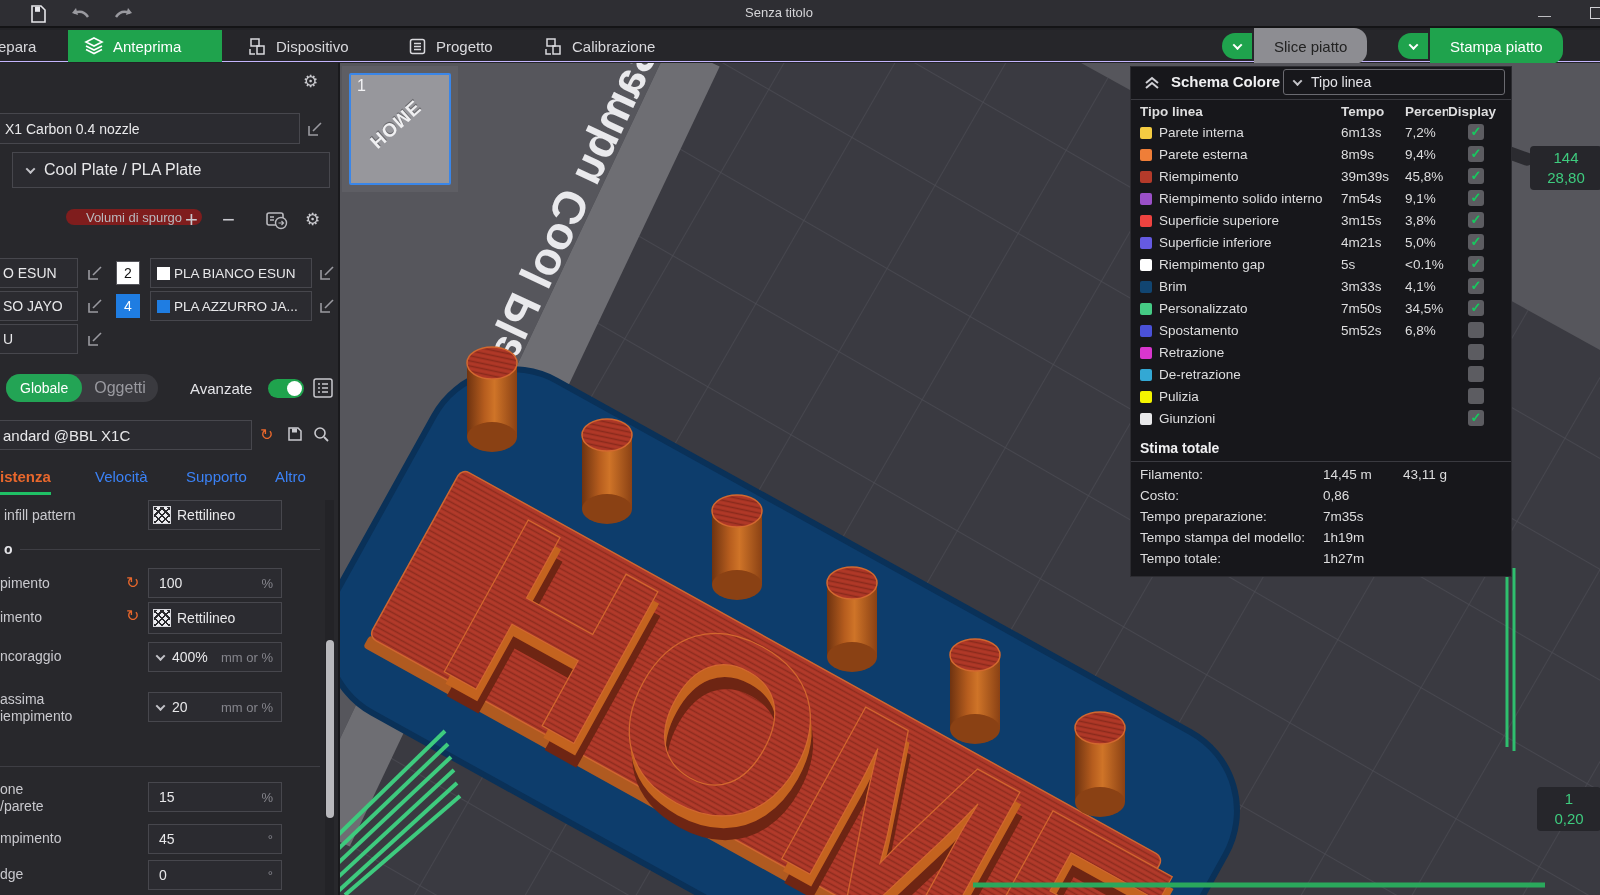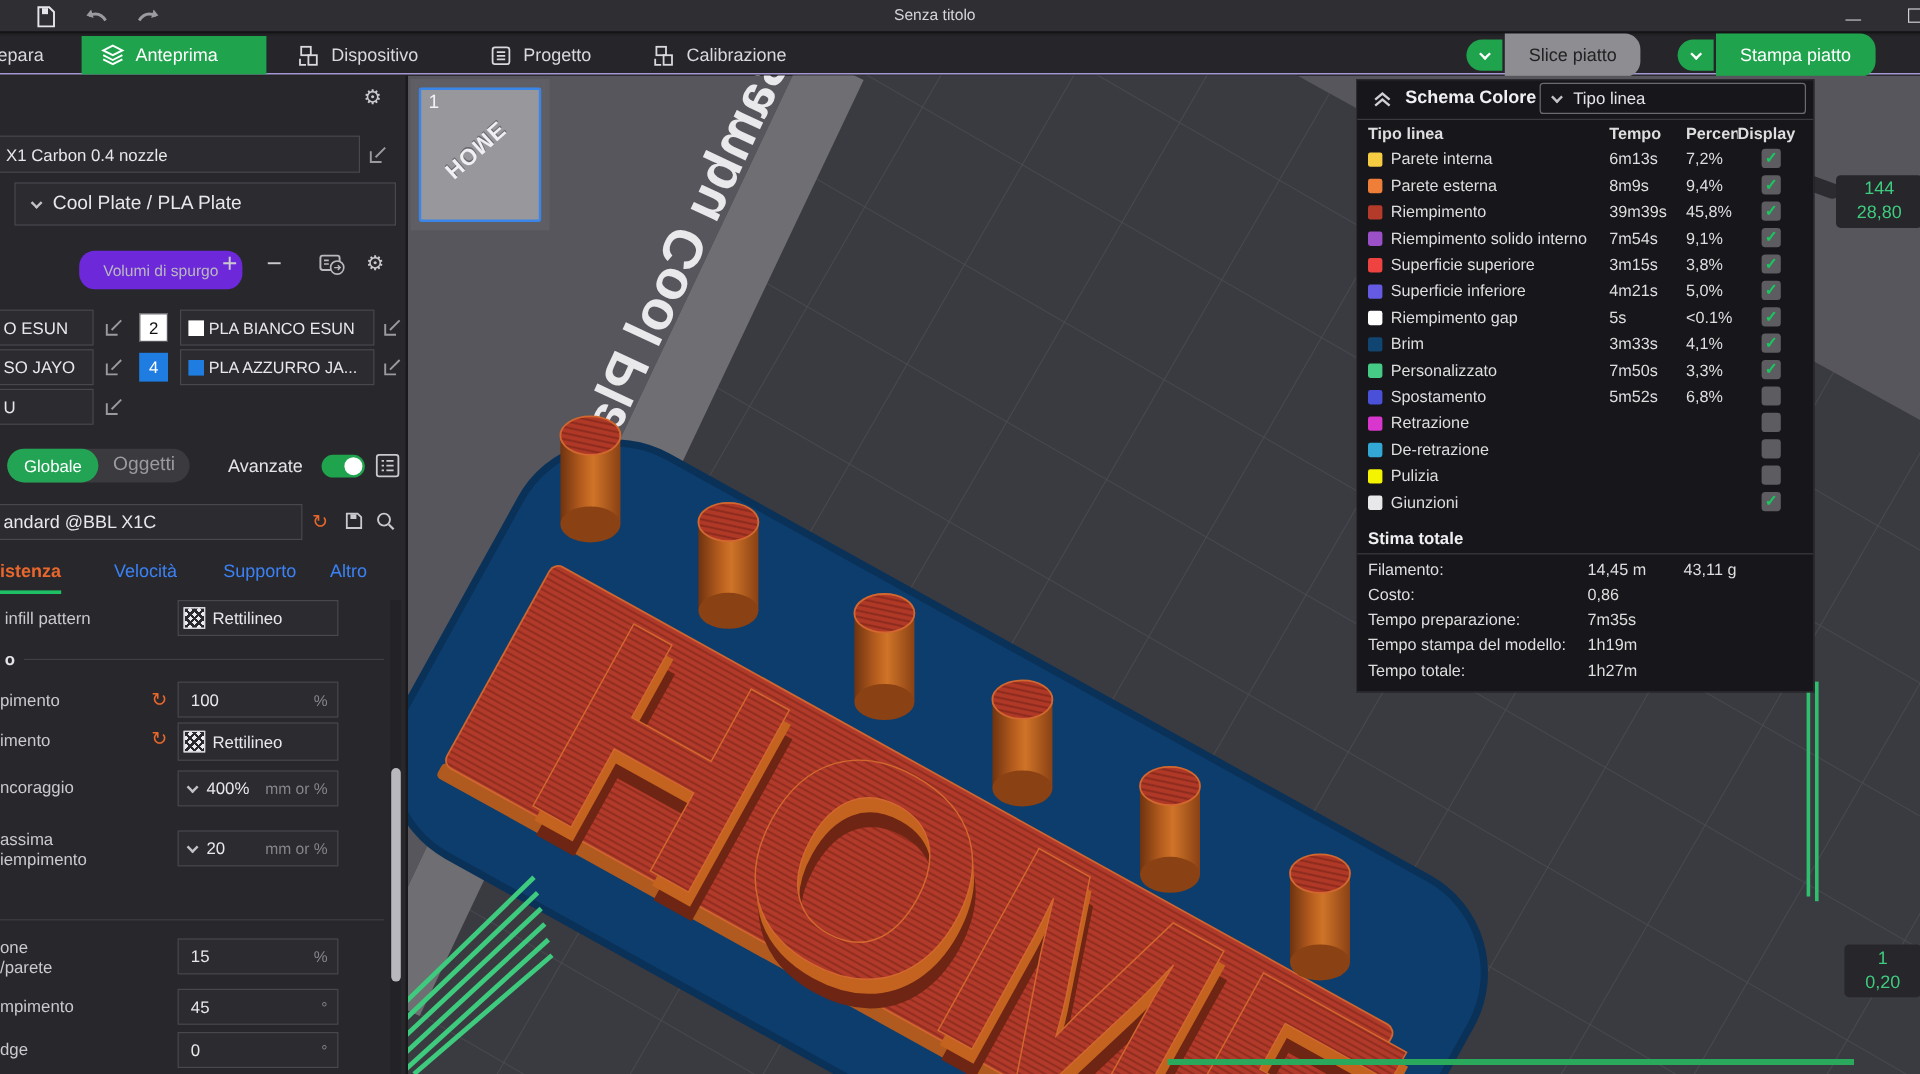--- a/index.html
+++ b/index.html
@@ -154,21 +154,21 @@
   </div>
   <svg class="editicon" style="left:306px;top:57px" viewBox="0 0 18 18">
     <path d="M3 6 v9 h9" fill="none" stroke="#9a9aa0" stroke-width="1.6"></path>
       <path d="M7 11 L15 3 M15 3 l0.01 0.01" stroke="#9a9aa0" stroke-width="1.6"></path>
   </svg>
   <div class="field" style="left:12px;top:89px;width:318px;height:36px;padding-left:14px;font-size:16px">
     <span class="chev gray" style="margin-right:10px"></span>
     <span>Cool Plate / PLA Plate</span>
   </div>
 
-  <div class="abs" style="left:66px;top:146px;width:136px;height:32px;background:#6d28d9;border-radius:13px;color:#b9b9be;font-size:13px;display:flex;align-items:center;justify-content:center">
+  <div class="abs" style="left:66px;top:146px;width:136px;height:16px;background:#7f1d1d;border-radius:13px;color:#b9b9be;font-size:13px;display:flex;align-items:center;justify-content:center">
     <span>Volumi di spurgo</span>
   </div>
   <div class="iconbtn" style="left:185px;top:144px;font-size:22px">+</div>
   <div class="iconbtn" style="left:222px;top:144px;font-size:22px">−</div>
   <svg class="abs" style="left:265px;top:146px" width="24" height="22" viewBox="0 0 24 22">
     <rect x="2" y="4" width="16" height="12" rx="2" fill="none" stroke="#b9b9be" stroke-width="1.6"></rect>
     <path d="M5 8 h4 M5 11 h4" stroke="#b9b9be" stroke-width="1.4"></path>
     <circle cx="16" cy="14" r="5.5" fill="#28282c" stroke="#b9b9be" stroke-width="1.4"></circle>
     <path d="M13.5 14 h5 M16.5 12 l2 2 -2 2" fill="none" stroke="#b9b9be" stroke-width="1.2"></path>
   </svg>
@@ -494,21 +494,21 @@
       <span class="sw" style="background: rgb(17, 69, 113);"></span>
       <span class="lab">Brim</span>
       <span class="tm">3m33s</span>
       <span class="pc">4,1%</span>
       <span class="cb">✓</span>
     </div>
   <div class="lg-row" style="top:231px">
       <span class="sw" style="background: rgb(69, 203, 133);"></span>
       <span class="lab">Personalizzato</span>
       <span class="tm">7m50s</span>
-      <span class="pc">3,3%</span>
+      <span class="pc">34,5%</span>
       <span class="cb">✓</span>
     </div>
   <div class="lg-row" style="top:253px">
       <span class="sw" style="background: rgb(74, 81, 216);"></span>
       <span class="lab">Spostamento</span>
       <span class="tm">5m52s</span>
       <span class="pc">6,8%</span>
       <span class="cb"></span>
     </div>
   <div class="lg-row" style="top:275px">

